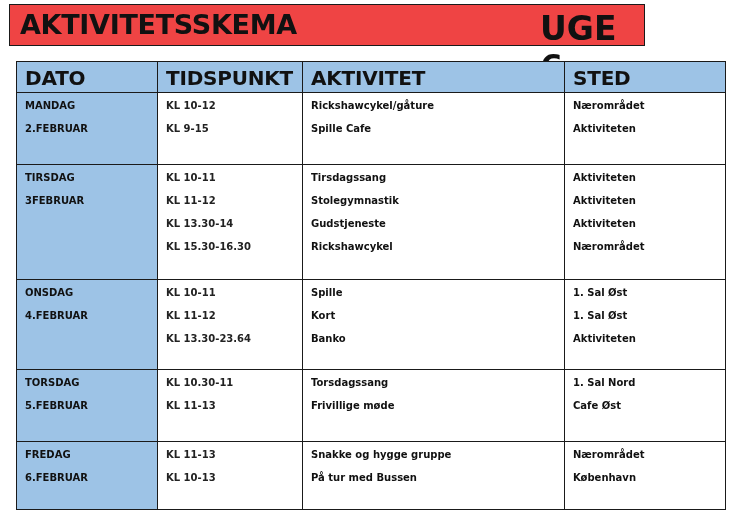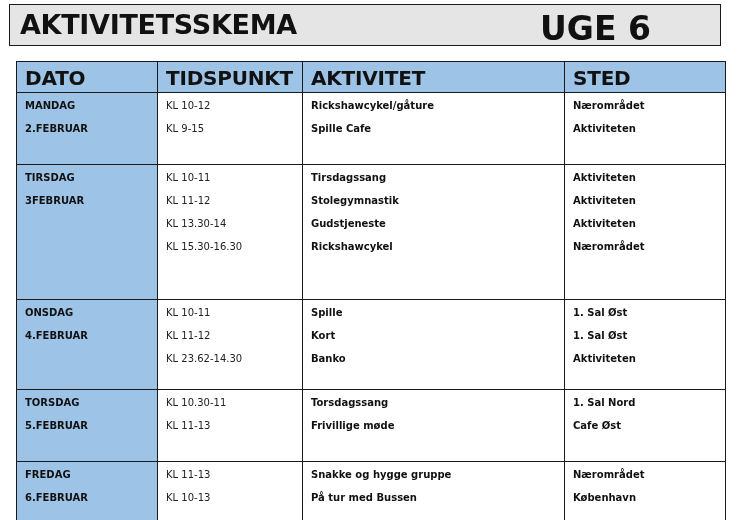--- a/index.html
+++ b/index.html
@@ -1,20 +1,20 @@
 <!DOCTYPE html>
 <html><head>
 <meta charset="utf-8">
 <style>
   html, body { margin:0; padding:0; background:#ffffff; }
   body { width:746px; height:520px; position:relative; overflow:hidden;
          font-family:"DejaVu Sans", "Liberation Sans", sans-serif; color:#111; }
   .title-box {
-    position:absolute; left:9px; top:4px; width:712px; height:42px;
-    background:#e5e5e5; border:1.5px solid #1a1a1a; box-sizing:border-box;
+    position:absolute; left:9px; top:4px; width:636px; height:42px;
+    background:#ef4444; border:1.5px solid #1a1a1a; box-sizing:border-box;
   }
   .title-left {
     position:absolute; left:10px; top:4px; font-size:27px; font-weight:bold;
     letter-spacing:-0.3px;
   }
   .title-right {
     position:absolute; left:530px; top:4px; font-size:33px; font-weight:bold;
   }
   table.schedule {
     position:absolute; left:16px; top:61px; width:709px;
@@ -24,25 +24,25 @@
     border:1.3px solid #1a1a1a; vertical-align:top; padding:0 0 0 8px;
     text-align:left; box-sizing:border-box;
   }
   table.schedule th {
     background:#9dc3e6; height:31px; font-size:20px; font-weight:bold;
     padding-top:3px; line-height:26px; letter-spacing:-0.2px;
   }
   th.col-dato, td.col-dato { background:#9dc3e6; }
   td { font-size:10px; line-height:23px; padding-top:1px !important; }
   td.col-dato { font-weight:bold; }
-  td.col-tid { font-weight:normal; color:#222; }
+  td.col-tid { font-weight:bold; color:#222; }
   td.col-akt, td.col-sted { font-weight:bold;margin-left:20px; }
   .line { display:block; white-space:nowrap; }
   tr.r0 td { height:72px; }
-  tr.r1 td { height:135px; }
+  tr.r1 td { height:115px; }
   tr.r2 td { height:90px; }
   tr.r3 td { height:72px; }
   tr.r4 td { height:68px; }
 </style>
 </head>
 <body>
 
 <div class="title-box">
   <span class="title-left">AKTIVITETSSKEMA</span>
   <span class="title-right">UGE 6</span>
@@ -110,21 +110,21 @@
     </tr>
 
     <tr class="r2">
       <td class="col-dato">
         <span class="line">ONSDAG</span>
         <span class="line">4.FEBRUAR</span>
       </td>
       <td class="col-tid">
         <span class="line">KL 10-11</span>
         <span class="line">KL 11-12</span>
-        <span class="line">KL 23.62-14.30</span>
+        <span class="line">KL 13.30-23.64</span>
       </td>
       <td class="col-akt">
         <span class="line">Spille</span>
         <span class="line">Kort</span>
         <span class="line">Banko</span>
       </td>
       <td class="col-sted">
         <span class="line">1. Sal Øst</span>
         <span class="line">1. Sal Øst</span>
         <span class="line">Aktiviteten</span>

